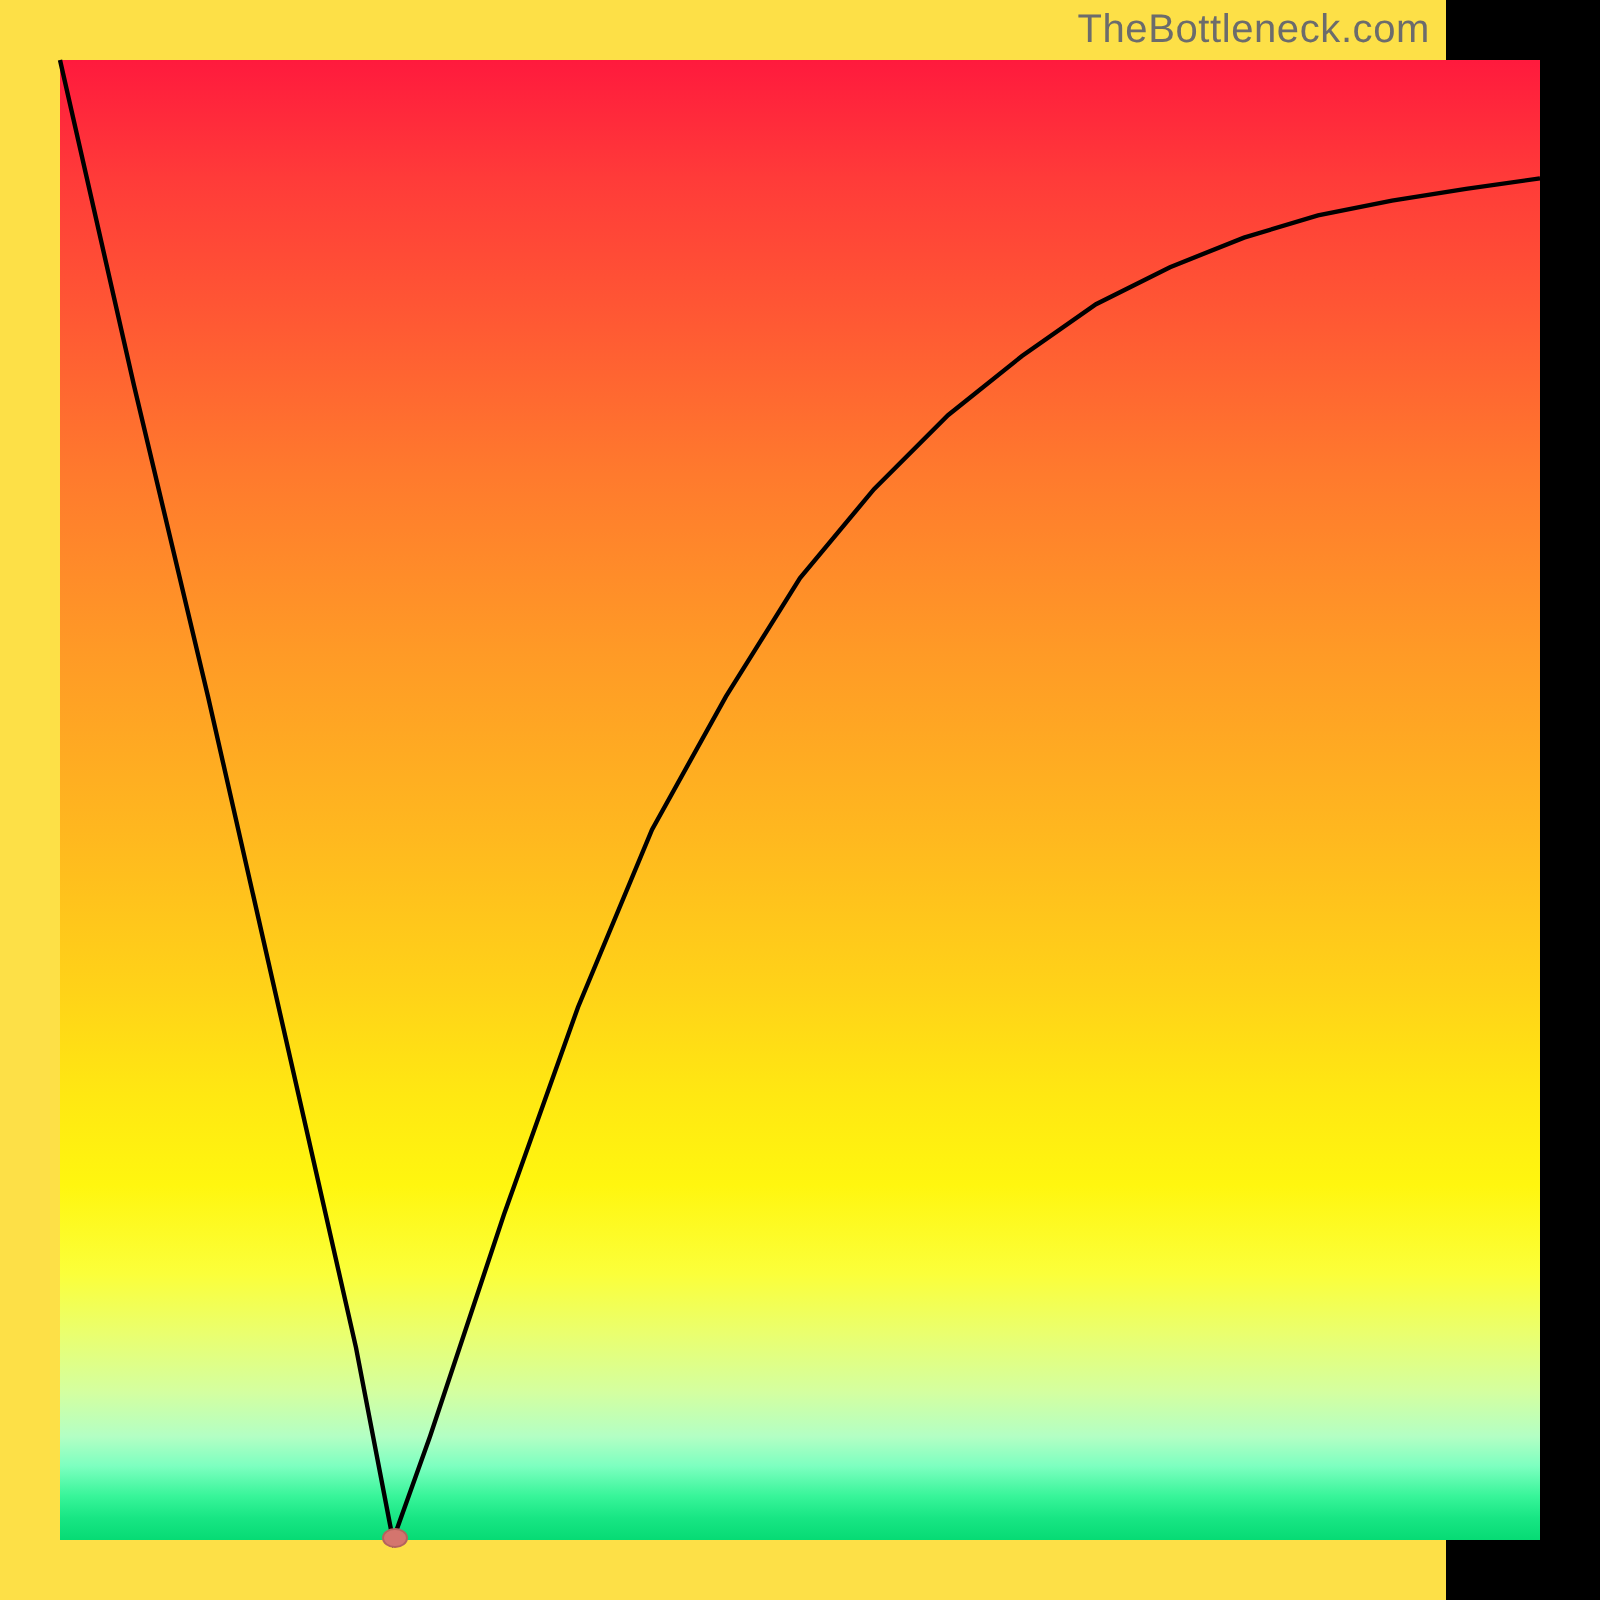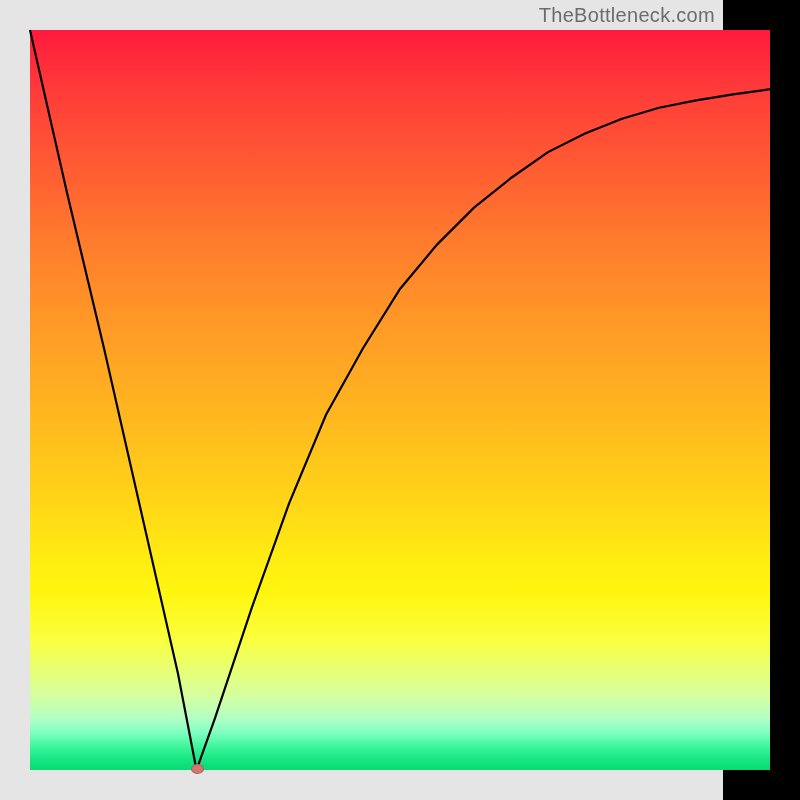--- a/index.html
+++ b/index.html
@@ -8,21 +8,21 @@
     width: 800px;
     height: 800px;
     overflow: hidden;
     background: #000;
     font-family: Arial, Helvetica, sans-serif;
   }
   .frame {
     position: relative;
     width: 723px;
     height: 800px;
-    background: #e5e5e5;
+    background: #fde047;
   }
   .plot-area {
     position: absolute;
     left: 30px;
     top: 30px;
     width: 740px;
     height: 740px;
     
     background: linear-gradient(to bottom,
       #ff1a3d 0%,

